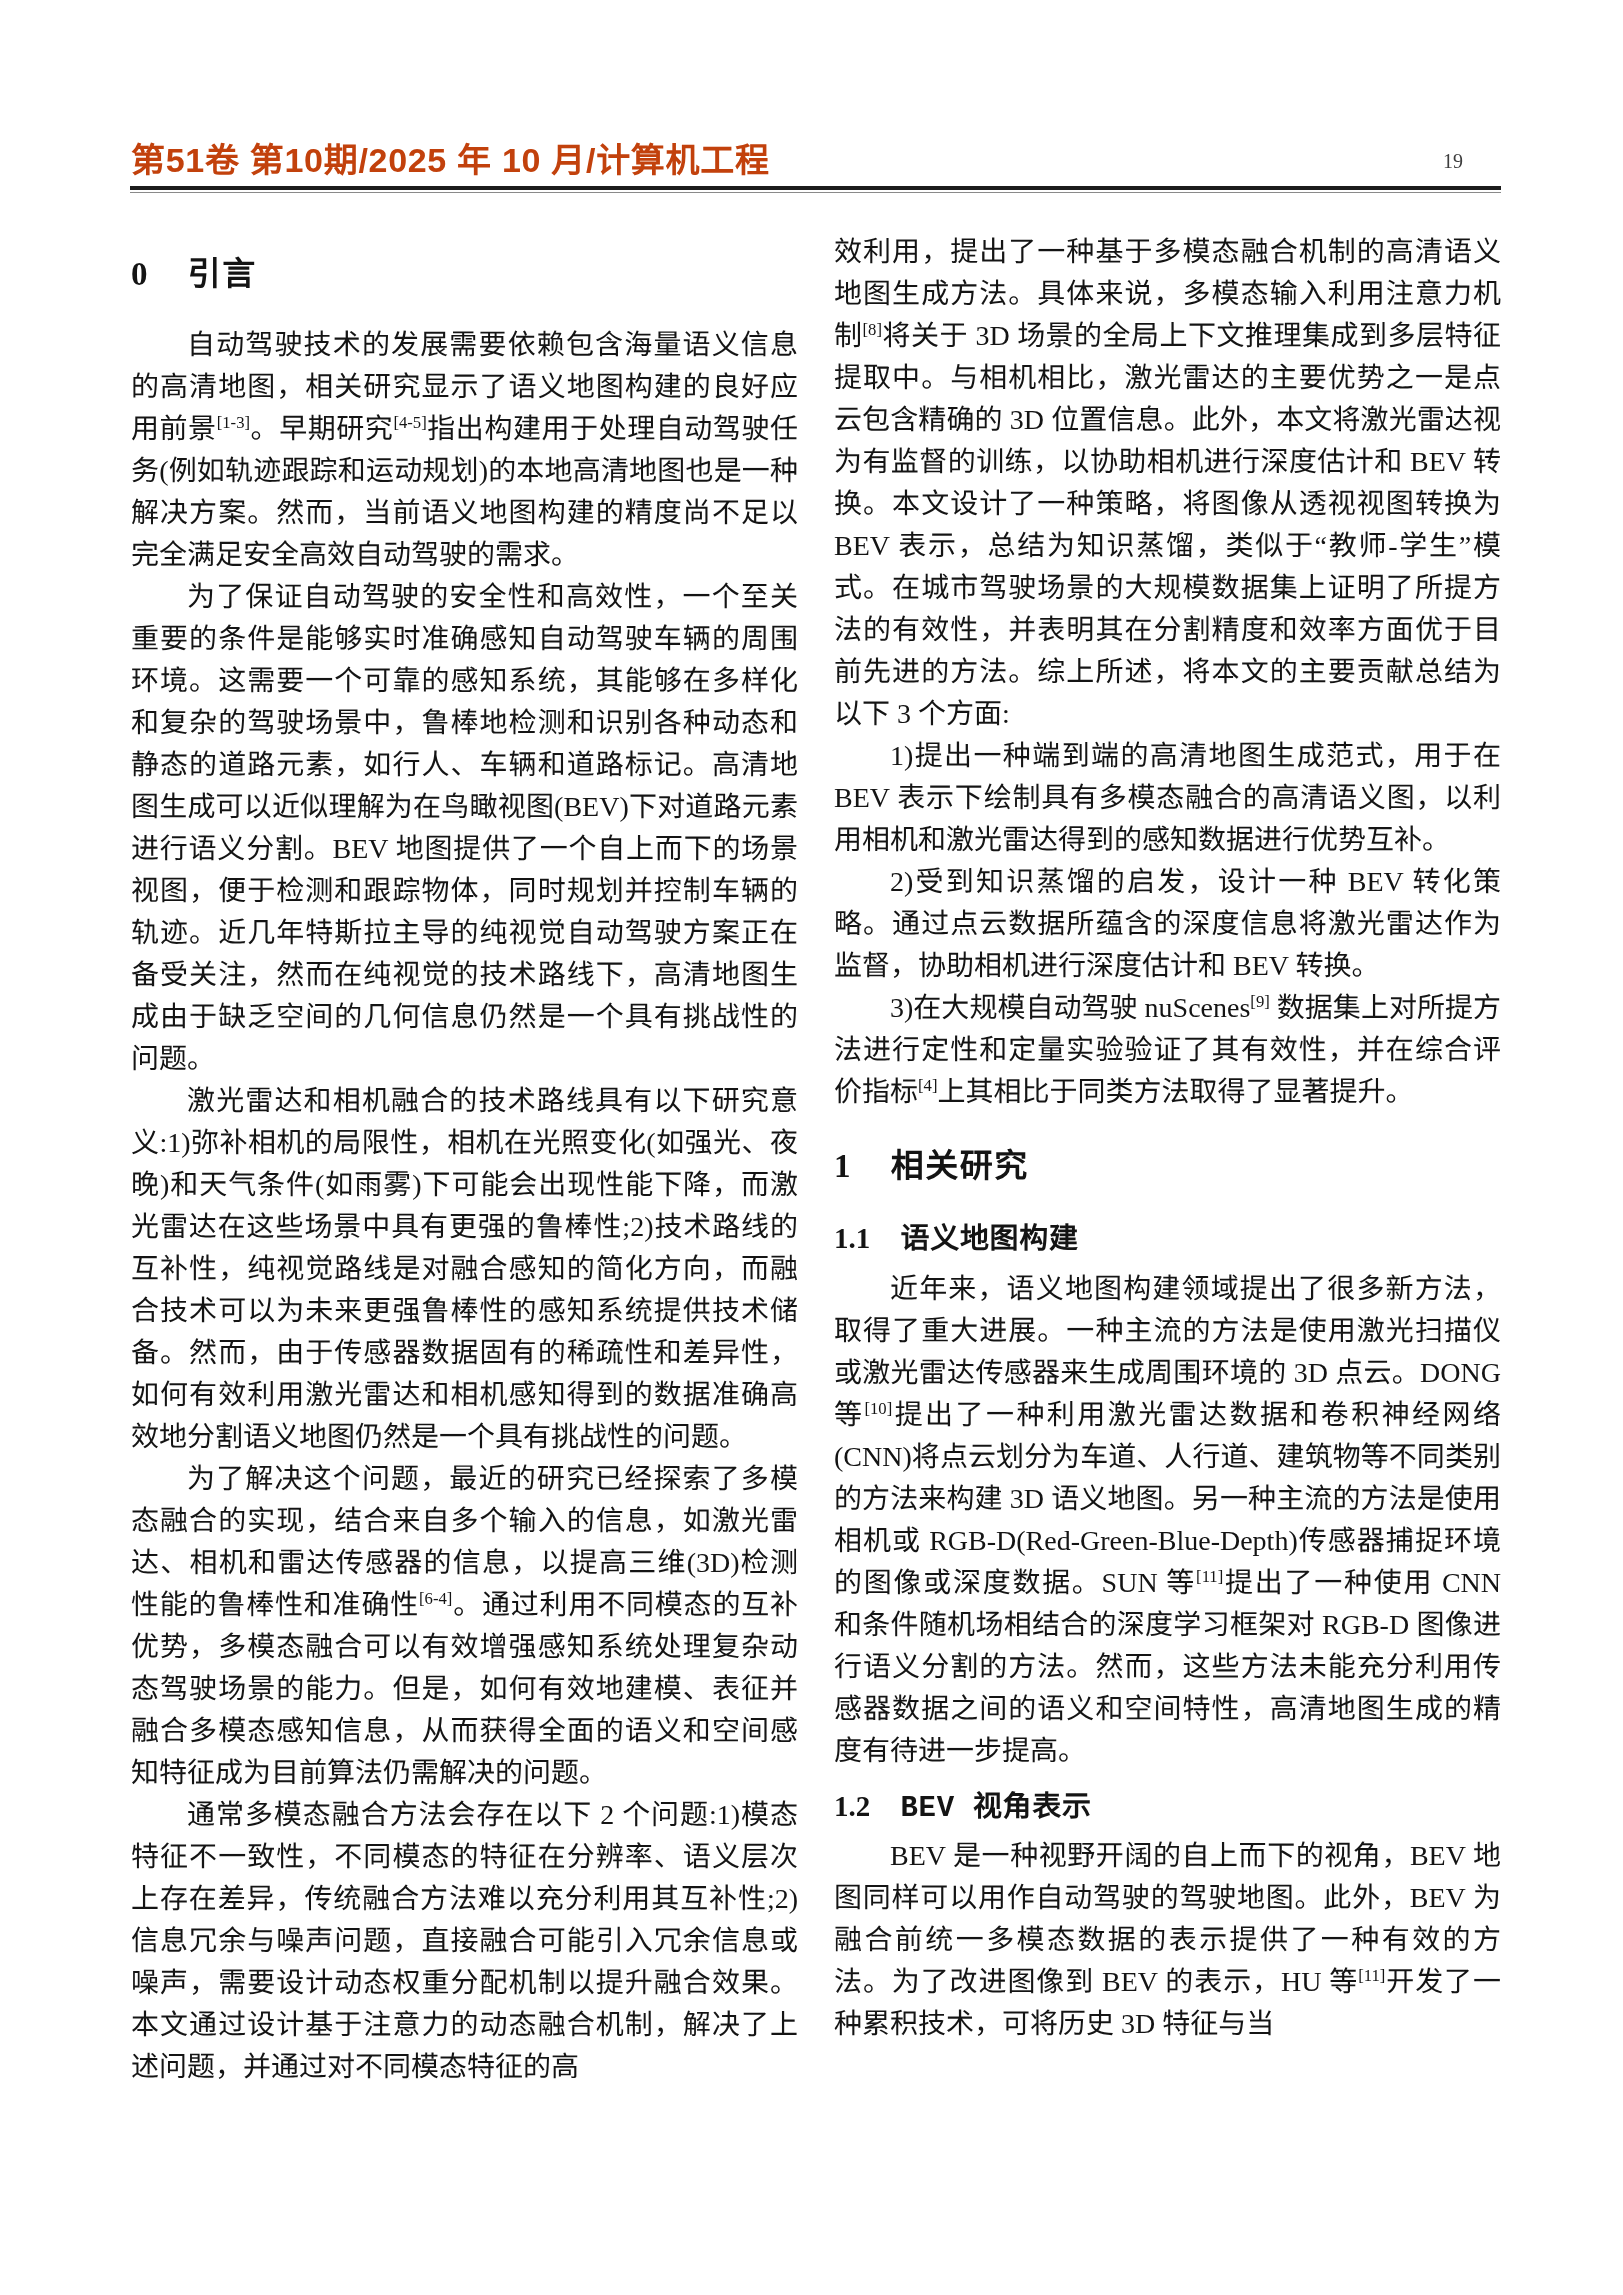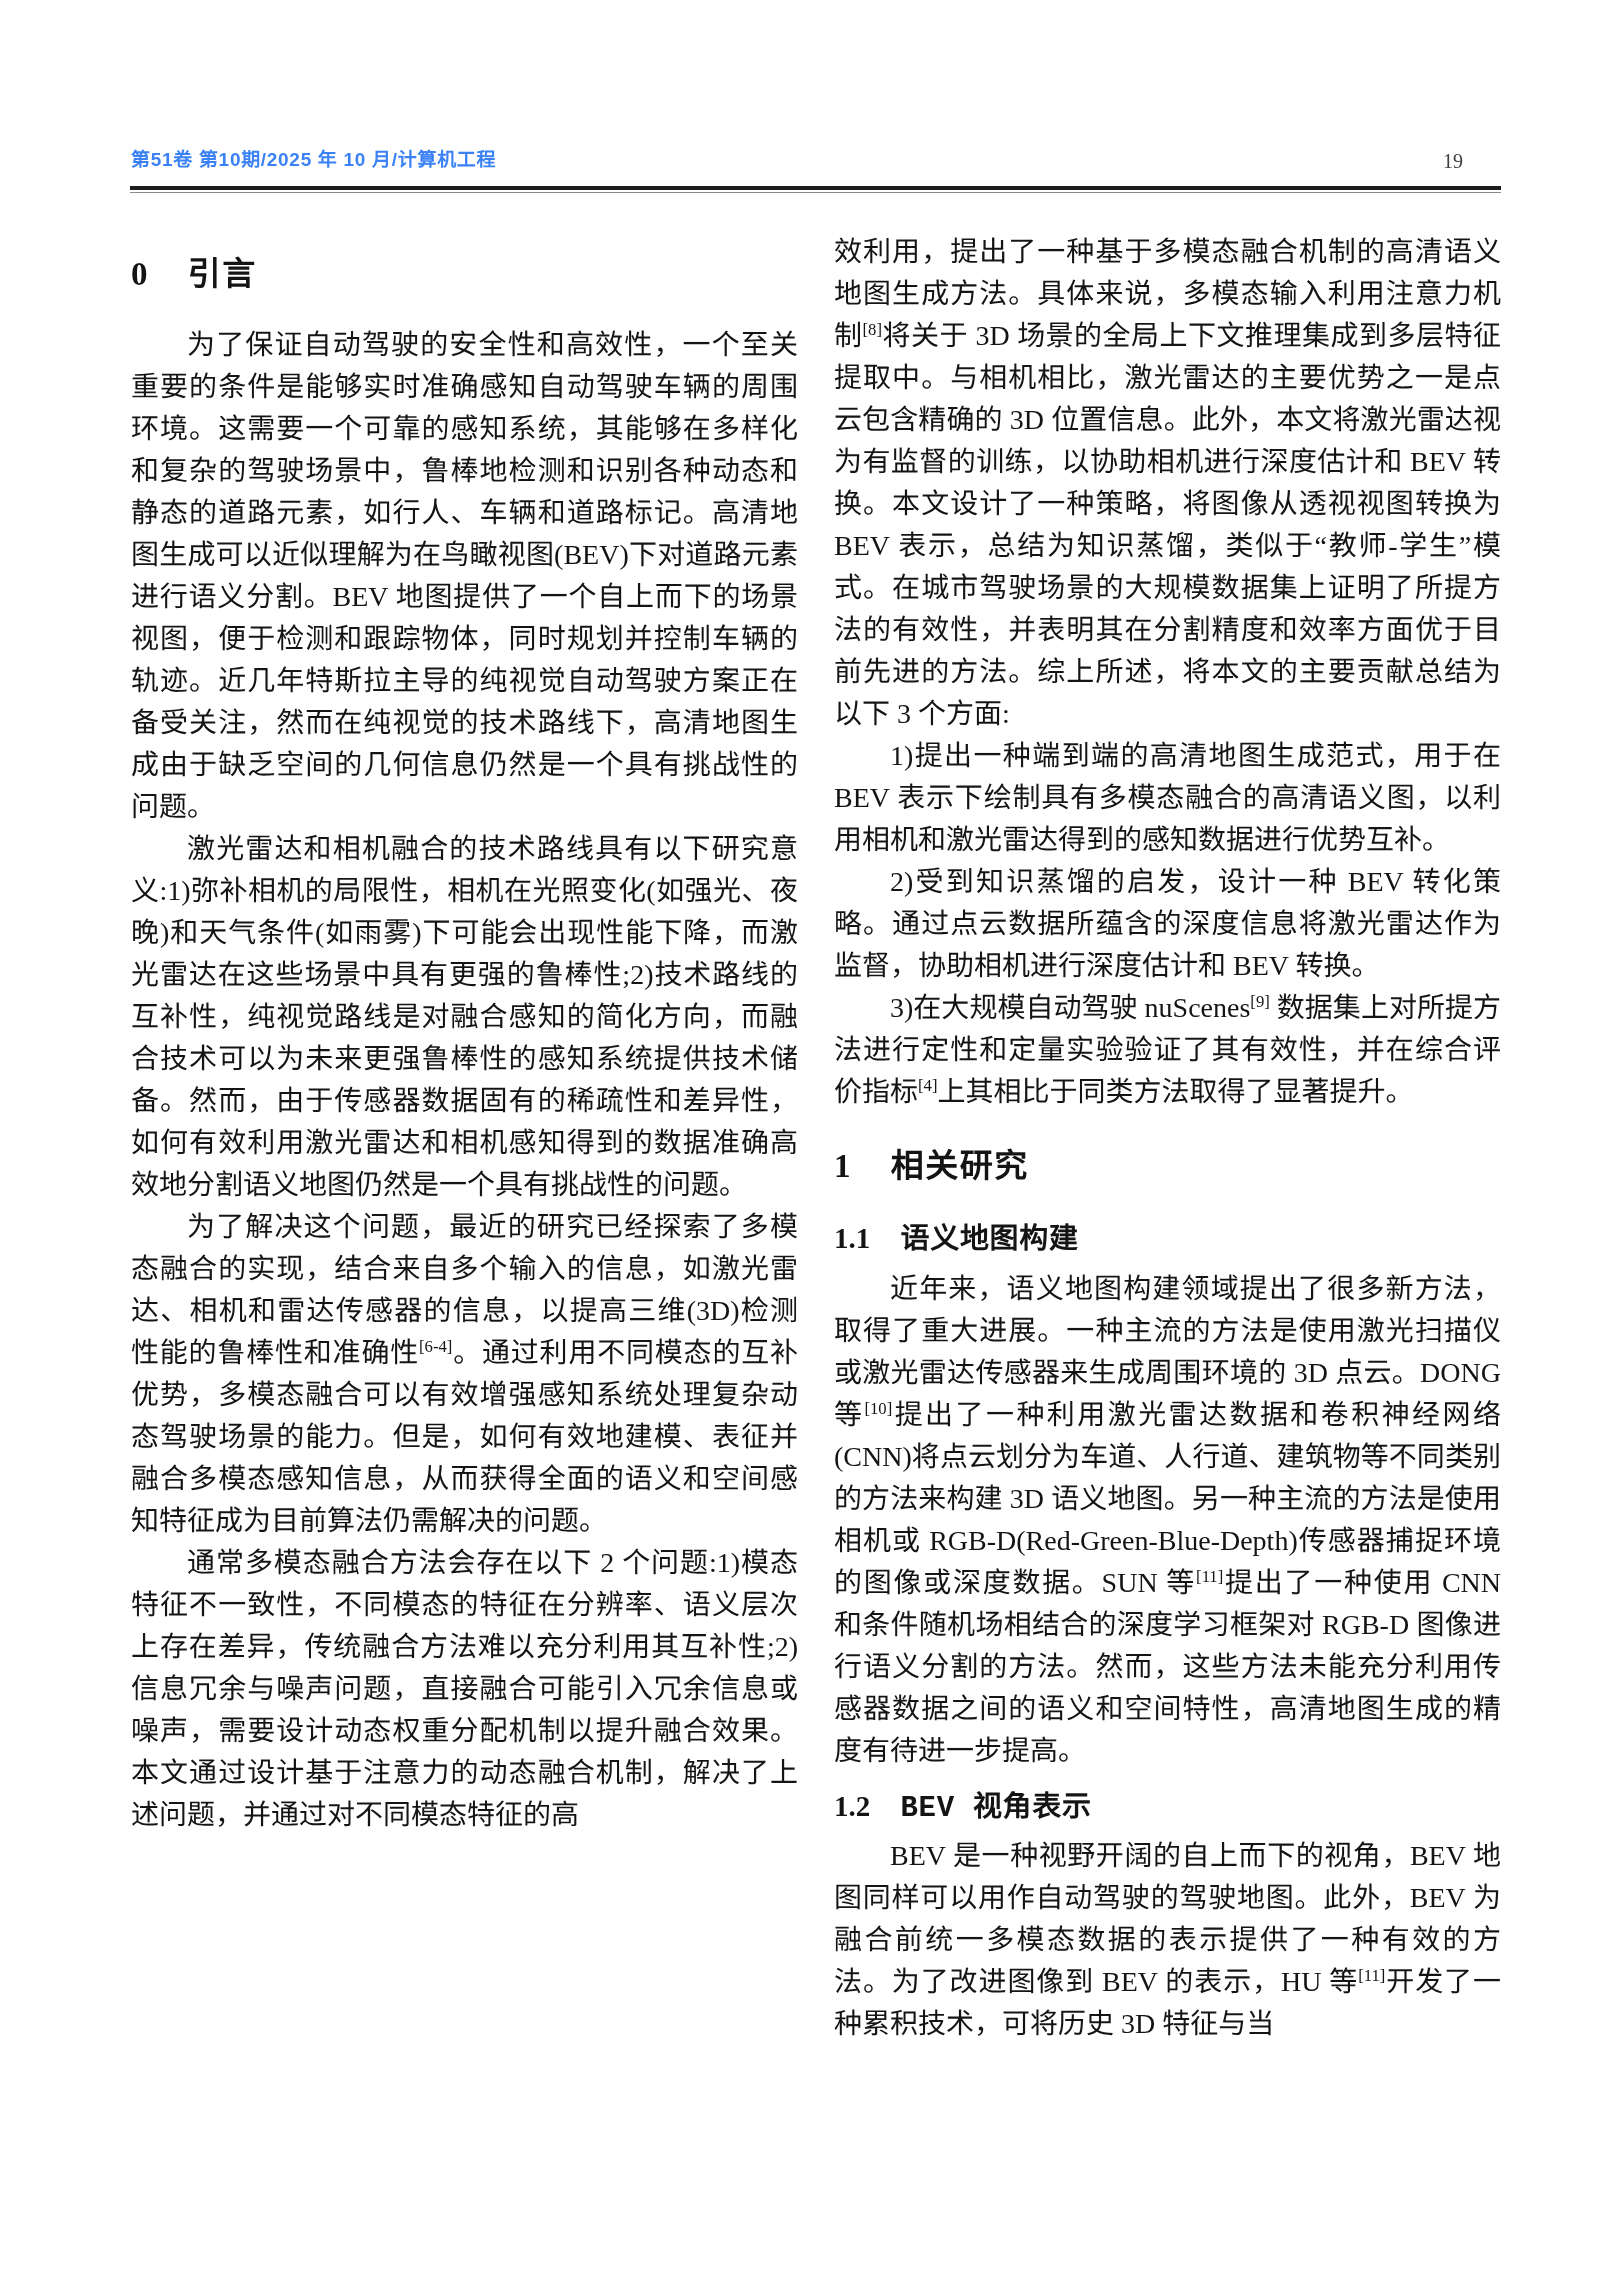--- a/index.html
+++ b/index.html
@@ -12,22 +12,22 @@
   }
   .page { position: absolute; inset: 0; overflow: hidden; }
 
   
   .page-header {
     position: absolute; left: 131px; top: 144px; width: 1370px;
     display: flex; justify-content: space-between; align-items: flex-end;
   }
   .journal-title {
     font-family: "Liberation Sans", sans-serif;
-    font-weight: bold; font-size: 19px; line-height: 32px;
-    letter-spacing: 0.7px; color: #3b82f6;
+    font-weight: bold; font-size: 34px; line-height: 32px;
+    letter-spacing: 0.7px; color: #c2410c;
   }
   .page-number {
     font-family: "Liberation Serif", serif;
     font-size: 20px; line-height: 29px; color: #3d3d3d;
     padding-right: 38px;
   }
   .header-rule { position: absolute; left: 130px; top: 186px; width: 1371px; }
   .rule-thick { height: 3.6px; background: #1c1c1c; }
   .rule-thin  { height: 1.5px; background: #8a8a8a; margin-top: 2.2px; }
 
@@ -82,20 +82,21 @@
     <div class="rule-thin"></div>
   </div>
 
   <main>
 
     <section class="col col-left">
       <h2 class="h-major">
         <span class="h-num">0</span>
         <span class="h-title">引言</span>
       </h2>
+      <p class="body-p indent">自动驾驶技术的发展需要依赖包含海量语义信息的高清地图，相关研究显示了语义地图构建的良好应用前景<sup class="cite">[1-3]</sup>。早期研究<sup class="cite">[4-5]</sup>指出构建用于处理自动驾驶任务(例如轨迹跟踪和运动规划)的本地高清地图也是一种解决方案。然而，当前语义地图构建的精度尚不足以完全满足安全高效自动驾驶的需求。</p>
       <p class="body-p indent">为了保证自动驾驶的安全性和高效性，一个至关重要的条件是能够实时准确感知自动驾驶车辆的周围环境。这需要一个可靠的感知系统，其能够在多样化和复杂的驾驶场景中，鲁棒地检测和识别各种动态和静态的道路元素，如行人、车辆和道路标记。高清地图生成可以近似理解为在鸟瞰视图(BEV)下对道路元素进行语义分割。BEV 地图提供了一个自上而下的场景视图，便于检测和跟踪物体，同时规划并控制车辆的轨迹。近几年特斯拉主导的纯视觉自动驾驶方案正在备受关注，然而在纯视觉的技术路线下，高清地图生成由于缺乏空间的几何信息仍然是一个具有挑战性的问题。</p>
       <p class="body-p indent">激光雷达和相机融合的技术路线具有以下研究意义:1)弥补相机的局限性，相机在光照变化(如强光、夜晚)和天气条件(如雨雾)下可能会出现性能下降，而激光雷达在这些场景中具有更强的鲁棒性;2)技术路线的互补性，纯视觉路线是对融合感知的简化方向，而融合技术可以为未来更强鲁棒性的感知系统提供技术储备。然而，由于传感器数据固有的稀疏性和差异性，如何有效利用激光雷达和相机感知得到的数据准确高效地分割语义地图仍然是一个具有挑战性的问题。</p>
       <p class="body-p indent">为了解决这个问题，最近的研究已经探索了多模态融合的实现，结合来自多个输入的信息，如激光雷达、相机和雷达传感器的信息，以提高三维(3D)检测性能的鲁棒性和准确性<sup class="cite">[6-4]</sup>。通过利用不同模态的互补优势，多模态融合可以有效增强感知系统处理复杂动态驾驶场景的能力。但是，如何有效地建模、表征并融合多模态感知信息，从而获得全面的语义和空间感知特征成为目前算法仍需解决的问题。</p>
       <p class="body-p indent">通常多模态融合方法会存在以下 2 个问题:1)模态特征不一致性，不同模态的特征在分辨率、语义层次上存在差异，传统融合方法难以充分利用其互补性;2)信息冗余与噪声问题，直接融合可能引入冗余信息或噪声，需要设计动态权重分配机制以提升融合效果。本文通过设计基于注意力的动态融合机制，解决了上述问题，并通过对不同模态特征的高</p>
     </section>
 
     <section class="col col-right">
       <p class="body-p">效利用，提出了一种基于多模态融合机制的高清语义地图生成方法。具体来说，多模态输入利用注意力机制<sup class="cite">[8]</sup>将关于 3D 场景的全局上下文推理集成到多层特征提取中。与相机相比，激光雷达的主要优势之一是点云包含精确的 3D 位置信息。此外，本文将激光雷达视为有监督的训练，以协助相机进行深度估计和 BEV 转换。本文设计了一种策略，将图像从透视视图转换为 BEV 表示，总结为知识蒸馏，类似于“教师-学生”模式。在城市驾驶场景的大规模数据集上证明了所提方法的有效性，并表明其在分割精度和效率方面优于目前先进的方法。综上所述，将本文的主要贡献总结为以下 3 个方面:</p>
       <p class="body-p indent">1)提出一种端到端的高清地图生成范式，用于在 BEV 表示下绘制具有多模态融合的高清语义图，以利用相机和激光雷达得到的感知数据进行优势互补。</p>
       <p class="body-p indent">2)受到知识蒸馏的启发，设计一种 BEV 转化策略。通过点云数据所蕴含的深度信息将激光雷达作为监督，协助相机进行深度估计和 BEV 转换。</p>

